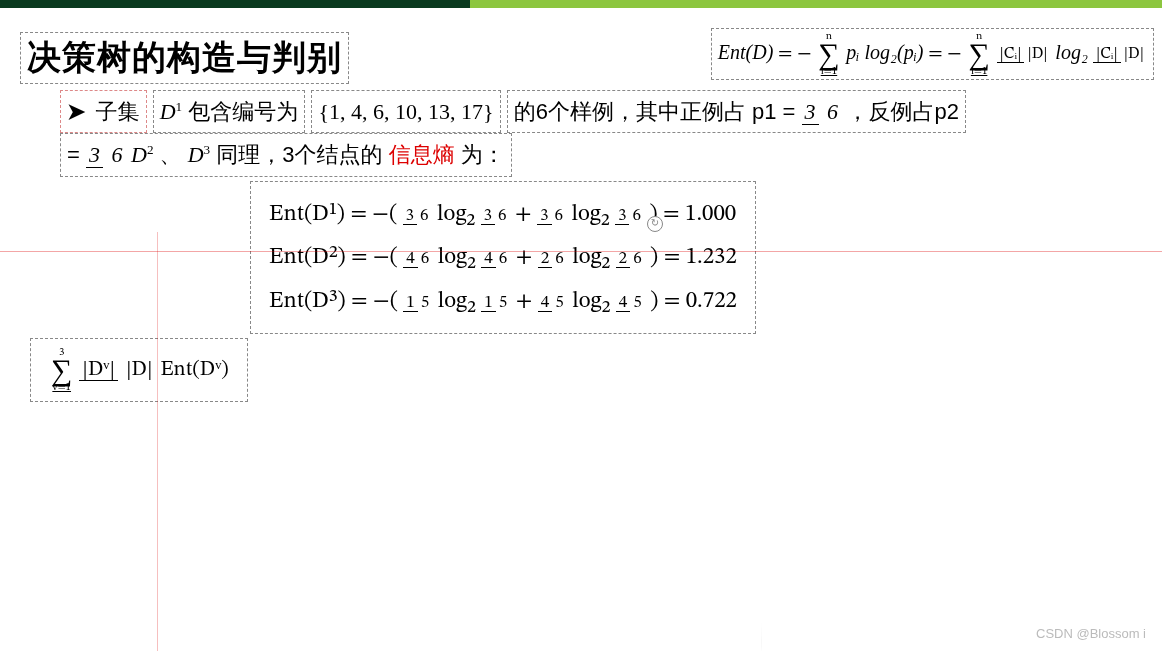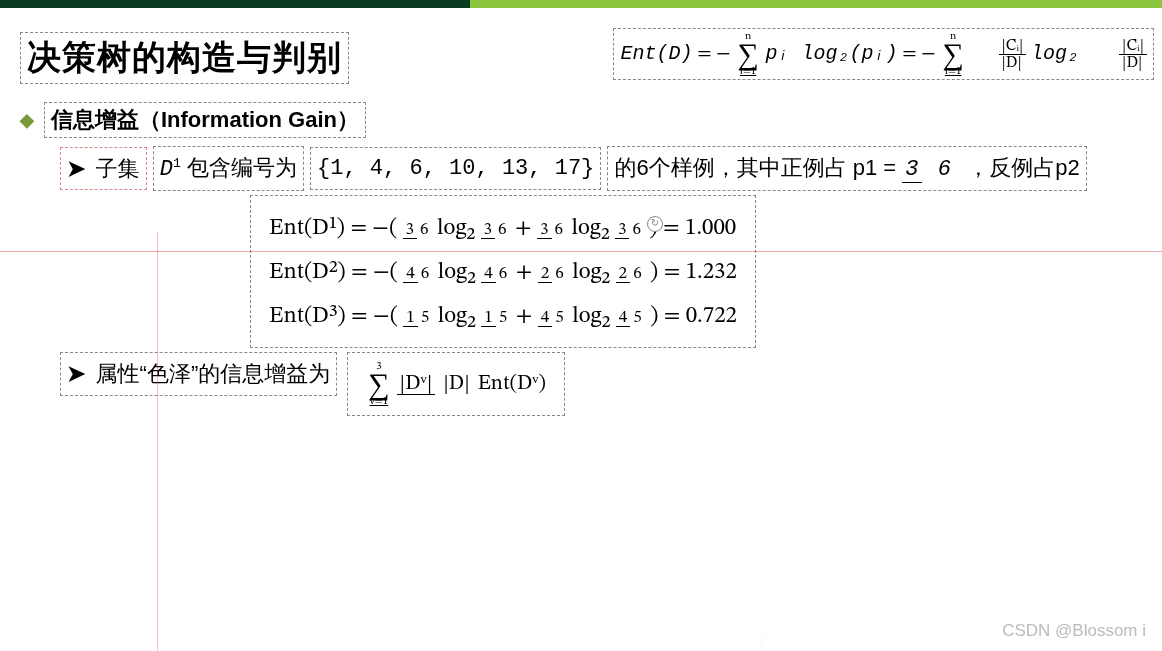--- a/index.html
+++ b/index.html
@@ -23,60 +23,60 @@
     font-size:34px; font-weight:700; letter-spacing:1px;
   }
   .title-wrap { margin:16px 0 6px 0; }
 
   .formula-top {
     position:absolute; top:28px; right:8px;
     font-family:"Cambria Math","STIX Two Math","Latin Modern Math",serif;
     font-size:20px; white-space:nowrap;
   }
   .formula-top .frac, .math .frac {
-    display:inline-flex; flex-direction:column; align-items:flex-start;
-    vertical-align:middle; line-height:1; font-size:0.8em;margin-left:28px;
+    display:inline-flex; flex-direction:row; align-items:center;
+    vertical-align:middle; line-height:1; font-size:0.8em;
   }
   .frac .num { border-bottom:1px solid #000; padding:0 3px; }
   .frac .den { padding:0 3px; }
   .sigma {
     display:inline-flex; flex-direction:column; align-items:center;
     vertical-align:middle; line-height:1; margin:0 2px;
   }
   .sigma .over { font-size:11px; }
   .sigma .sym { font-size:30px; line-height:0.8; font-family:serif; }
   .sigma .under { font-size:11px;text-decoration:underline; }
 
   .sub-heading {
     font-size:22px; font-weight:700; margin:18px 0 8px 0;
   }
   .diamond { color:#7a9a3a; margin-right:4px; font-size:18px; vertical-align:middle;}
 
   .bul-line { font-size:22px; line-height:1.7; margin-left:40px; }
   .bul { font-weight:700; margin-right:4px; font-family:Arial; }
-  .math { font-family:Liberation Mono, monospace; font-style:italic; }
+  .math { font-family:Liberation Serif, serif; font-style:italic; }
   .sup2 { font-size:0.6em; vertical-align:super; font-style:normal; }
   .red { color:#d00; }
 
   .entbox {
     border:1px dashed #888; padding:10px 18px; margin:4px 0 0 230px;
     display:inline-block; font-family:"Cambria Math","STIX Two Math",serif;
     font-size:23px; line-height:1.9; font-style:normal;
   }
   .entbox .frac { font-size:0.75em; }
 
   .gainbox {
     border:1px dashed #888; padding:8px 18px; display:inline-block;
     font-family:"Cambria Math","STIX Two Math",serif; font-size:21px;
     line-height:1.9; vertical-align:top; margin-left:10px;
   }
   .gainrow { display:flex; align-items:flex-start; margin-top:4px; }
 
   .watermark {
-    position:absolute; bottom:10px; right:16px; color:#bbb; font-size:17px;text-align:right;
+    position:absolute; bottom:10px; right:16px; color:#bbb; font-size:13px;text-align:right;
   }
 
   
   .arc {
     position:absolute; border:1px solid #e3e3e3; border-radius:50%;
     width:1000px; height:1000px; right:-500px; top:260px; border-top:none; border-left:none;
   }
   .arc2 { top:120px; right:-600px; }
 
   
@@ -127,24 +127,20 @@
       <span class="num">|Cᵢ|</span>
       <span class="den">|D|</span>
     </span>
     <span class="math"> log₂ </span>
     <span class="frac">
       <span class="num">|Cᵢ|</span>
       <span class="den">|D|</span>
     </span>
   </div>
 
-  <div class="sub-heading">
-    <span class="diamond">◆</span>
-    <span class="sel">信息增益（Information Gain）</span>
-  </div>
 
   
 
   
   <div class="bul-line">
     <span class="sel" style="border-color:#d88;">
       <span class="bul">➤</span>
       <span>子集 </span>
     </span>
     <span class="sel">
@@ -154,20 +150,34 @@
     <span class="sel math" style="font-style:normal">{1, 4, 6, 10, 13, 17}</span>
     <span class="sel">
       <span> 的6个样例，其中正例占 p1 =</span>
       <span class="frac math">
         <span class="num">3</span>
         <span class="den">6</span>
       </span>
       <span>，反例占p2</span>
     </span>
     <br>
+    <span class="sel" style="margin-left:0;">
+      <span>=</span>
+      <span class="frac math">
+        <span class="num">3</span>
+        <span class="den">6</span>
+      </span>
+      <span> </span>
+      <span class="math"><span>D</span><span class="sup2">2</span></span>
+      <span>、</span>
+      <span class="math"><span>D</span><span class="sup2">3</span></span>
+      <span>同理，3个结点的</span>
+      <span class="red">信息熵</span>
+      <span>为：</span>
+    </span>
   </div>
 
   
   <div class="entbox">
     <div>
       <span>Ent(D¹) = −(</span>
       <span class="frac"><span class="num">3</span><span class="den">6</span></span>
       <span> log₂</span>
       <span class="frac"><span class="num">3</span><span class="den">6</span></span>
       <span> + </span>
@@ -195,26 +205,20 @@
       <span> + </span>
       <span class="frac"><span class="num">4</span><span class="den">5</span></span>
       <span> log₂</span>
       <span class="frac"><span class="num">4</span><span class="den">5</span></span>
       <span>) = 0.722</span>
     </div>
   </div>
 
   
   <div class="gainrow">
-    <div class="bul-line" style="margin-left:40px;">
-      <span class="sel">
-        <span class="bul">➤</span>
-        <span>属性“色泽”的信息增益为</span>
-      </span>
-    </div>
     <div class="gainbox">
       <div>
         <span class="sigma">
           <span class="over">3</span>
           <span class="sym">∑</span>
           <span class="under">v=1</span>
         </span>
         <span class="frac">
           <span class="num">|Dᵛ|</span>
           <span class="den">|D|</span>

